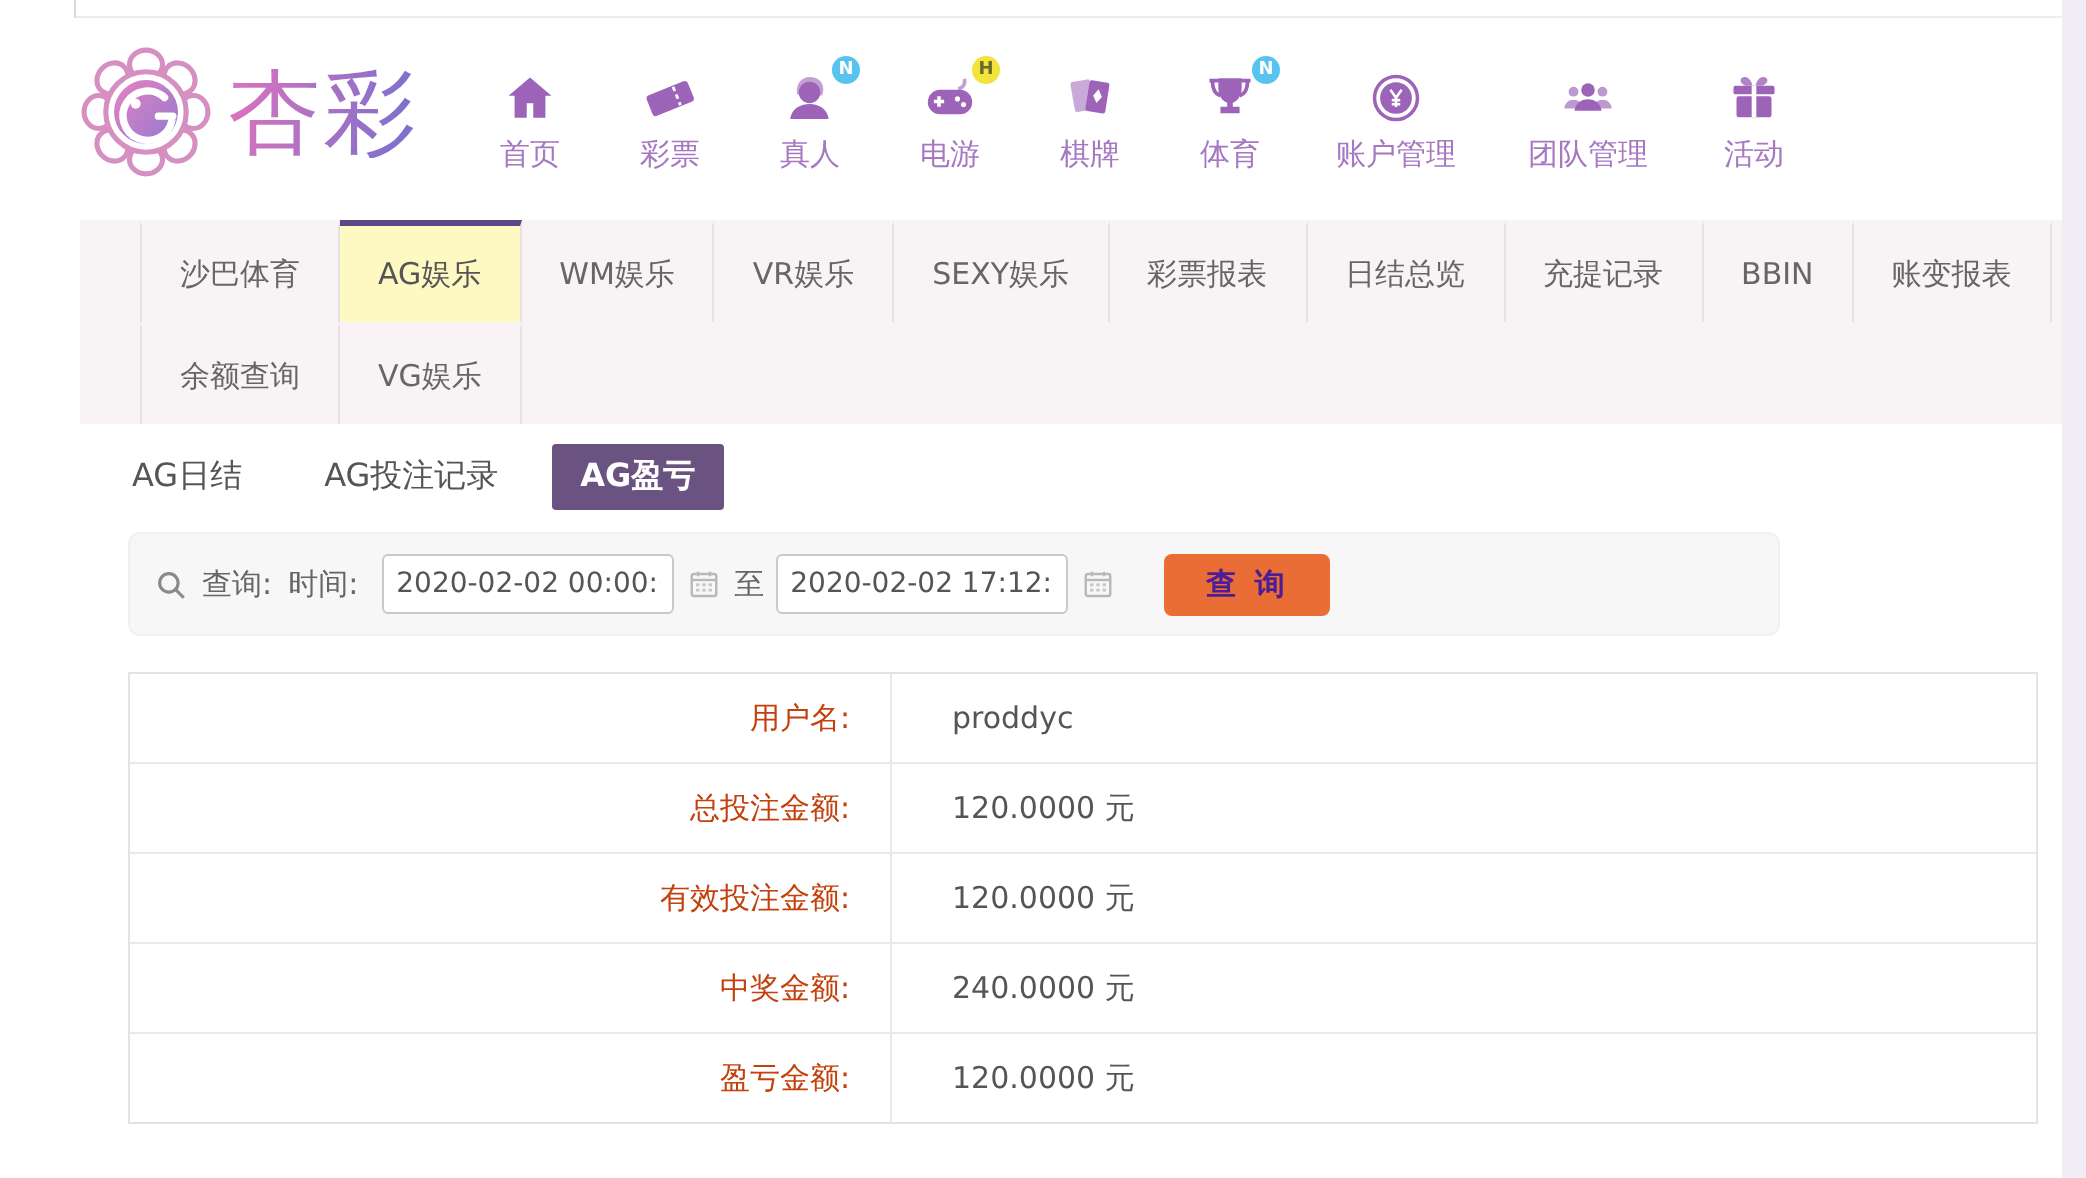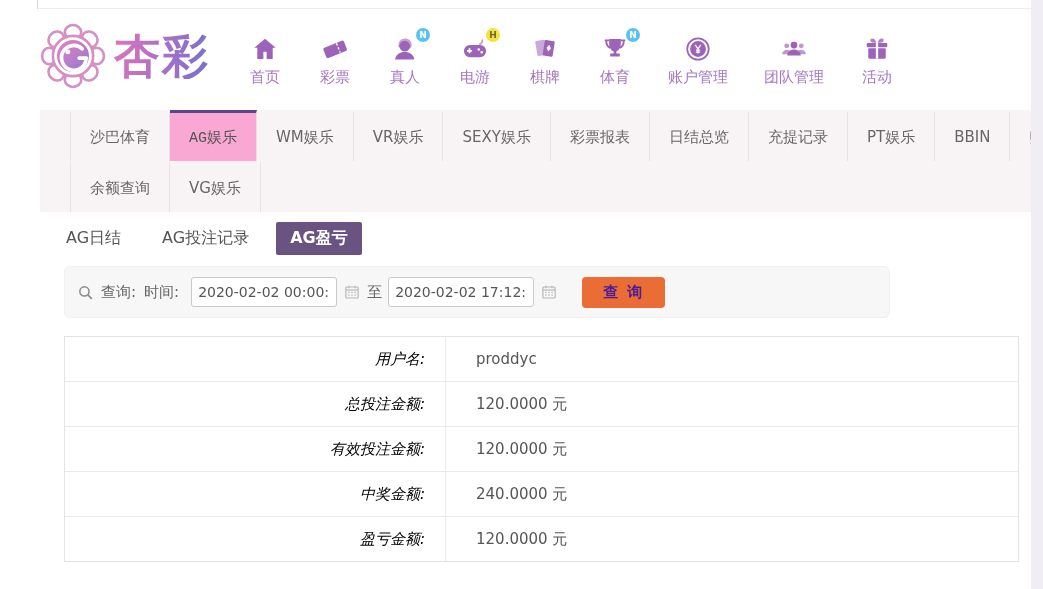--- a/index.html
+++ b/index.html
@@ -10,21 +10,21 @@
   }
   
   .hairline-top{position:absolute;left:38px;top:8px;width:993px;height:1px;background:#ededee;}
   .tick{position:absolute;left:37px;top:0;width:1px;height:9px;background:#d9d9d9;}
   .scrollbar{position:absolute;right:0;top:0;width:12px;height:589px;background:#f0edf4;}
 
   
   .logo{position:absolute;left:40px;top:22px;display:flex;align-items:center;gap:8px;cursor:pointer;}
   .logo-emblem{display:block;}
   .logo-text{
-    font-size:46px;font-weight:bold;line-height:1;letter-spacing:2px;color:#a06cc0;text-align:right;
+    font-size:46px;font-weight:normal;line-height:1;letter-spacing:2px;color:#a06cc0;text-align:right;
   }
   @supports ((-webkit-background-clip:text) or (background-clip:text)){
     .logo-text{
       background:linear-gradient(100deg,#d973bd 5%,#7f70cc 90%);
       -webkit-background-clip:text;background-clip:text;color:transparent;
     }
   }
 
   
   .nav{position:absolute;left:248px;top:33px;display:flex;gap:36px;}
@@ -41,21 +41,21 @@
 
   
   .tabstrip{position:absolute;left:40px;top:110px;width:991px;background:#f8f4f6;padding-left:30px;}
   .tabrow{display:flex;height:51px;}
   .tab{
     height:51px;box-sizing:border-box;display:flex;align-items:center;
     padding:0 19px;font-size:15px;color:#666;cursor:pointer;white-space:nowrap;
     border-right:1px solid #eae1e6;border-top:3px solid transparent;
   }
   .tab:first-of-type{border-left:1px solid #eae1e6;}
-  .tab.active{background:#f9a8d4;border-top-color:#5a4786;color:#555;font-family:Liberation Mono, monospace;}
+  .tab.active{background:#fef9c3;border-top-color:#5a4786;color:#555;}
 
   
   .subtabs{position:absolute;left:52px;top:222px;display:flex;align-items:center;gap:13px;}
   .subtab{
     height:33px;display:flex;align-items:center;padding:0 14px;font-size:16px;color:#555;
     cursor:pointer;white-space:nowrap;border-radius:2px;
   }
   .subtab.active{background:#6a5380;color:#fff;font-weight:bold;}
 
   
@@ -79,21 +79,21 @@
 
   
   .report-table{
     position:absolute;left:64px;top:336px;width:955px;box-sizing:border-box;
     border:1px solid #e3e3e3;background:#fff;
   }
   .trow{display:grid;grid-template-columns:381px 1fr;height:44px;}
   .trow + .trow{border-top:1px solid #eaeaea;}
   .tlabel{
     display:flex;align-items:center;justify-content:flex-end;padding-right:20px;
-    color:#000000;font-size:15px;border-right:1px solid #eaeaea;font-style:italic;
+    color:#c2410c;font-size:15px;border-right:1px solid #eaeaea;
   }
   .tvalue{display:flex;align-items:center;padding-left:30px;color:#555;font-size:15px;}
 </style>
 </head>
 <body>
 
 <div class="tick"></div>
 <div class="hairline-top"></div>
 
 <div class="logo">
@@ -257,21 +257,20 @@
   <div class="tabrow">
 
   <div class="tab">沙巴体育</div>
       <div class="tab active">AG娱乐</div>
       <div class="tab">WM娱乐</div>
       <div class="tab">VR娱乐</div>
       <div class="tab">SEXY娱乐</div>
       <div class="tab">彩票报表</div>
       <div class="tab">日结总览</div>
       <div class="tab">充提记录</div>
-      <div class="tab">PT娱乐</div>
       <div class="tab">BBIN</div>
       <div class="tab">账变报表</div>
     </div>
   <div class="tabrow">
 
   <div class="tab">余额查询</div>
       <div class="tab">VG娱乐</div>
     </div>
 </div>
 

